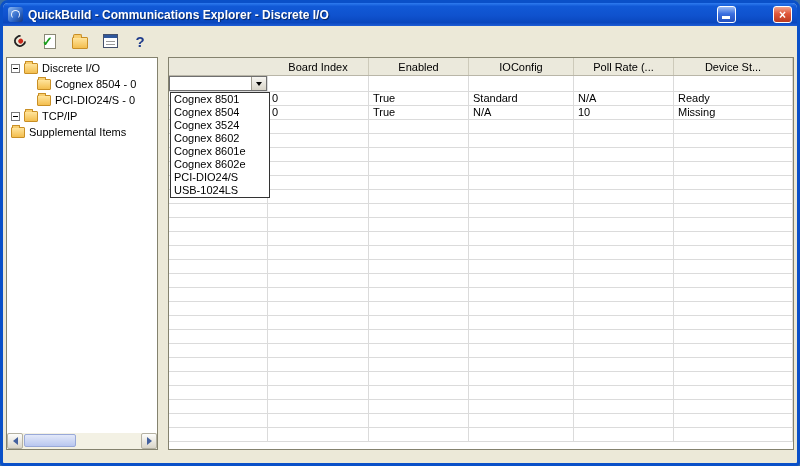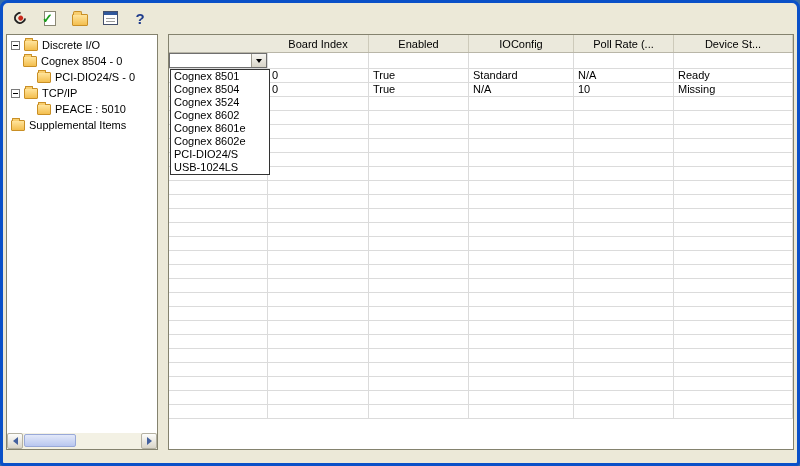--- a/index.html
+++ b/index.html
@@ -106,20 +106,32 @@
 
   .dropdown { position:absolute; left:1px; top:34px; width:100px; background:#fff;
     border:1px solid #333; z-index:10; }
   .dd-item { height:13px; line-height:13px; padding:0 3px; white-space:nowrap; overflow:hidden; }
 </style>
 </head>
 <body>
 
 <div class="window">
 
+  <div class="titlebar">
+    <div class="app-icon"></div>
+    <div class="title">QuickBuild - Communications Explorer - Discrete I/O</div>
+    <div class="win-buttons">
+      <div class="win-btn min">
+        <span class="min-bar"></span>
+      </div>
+      <div class="win-btn close">
+        <span>×</span>
+      </div>
+    </div>
+  </div>
 
   <div class="toolbar">
     <div class="tbtn">
       <span class="ico-tool">
           <i class="dot"></i>
         </span>
     </div>
     <div class="tbtn">
       <span class="ico-page">
         <span class="ico-check">✓</span>
@@ -138,36 +150,32 @@
 
   <div class="main">
 
     <div class="tree-panel">
       <div class="tree" id="tree">
           <div class="titem" style="padding-left: 4px;">
             <span class="expander"></span>
             <span class="folder"></span>
             <span class="tlabel">Discrete I/O</span>
           </div>
-          <div class="titem" style="padding-left: 16px;">
+          <div class="titem" style="padding-left: 30px;">
             <span class="folder"></span>
             <span class="tlabel">Cognex 8504 - 0</span>
           </div>
           <div class="titem" style="padding-left: 30px;">
             <span class="folder"></span>
             <span class="tlabel">PCI-DIO24/S - 0</span>
           </div>
           <div class="titem" style="padding-left: 4px;">
             <span class="expander"></span>
             <span class="folder"></span>
             <span class="tlabel">TCP/IP</span>
-          </div>
-          <div class="titem" style="padding-left: 30px;">
-            <span class="folder"></span>
-            <span class="tlabel">PEACE : 5010</span>
           </div>
           <div class="titem" style="padding-left: 4px;">
             <span class="folder"></span>
             <span class="tlabel">Supplemental Items</span>
           </div>
         </div>
       <div class="hscroll">
         <div class="sb-btn">
           <span class="tri-l"></span>
         </div>

